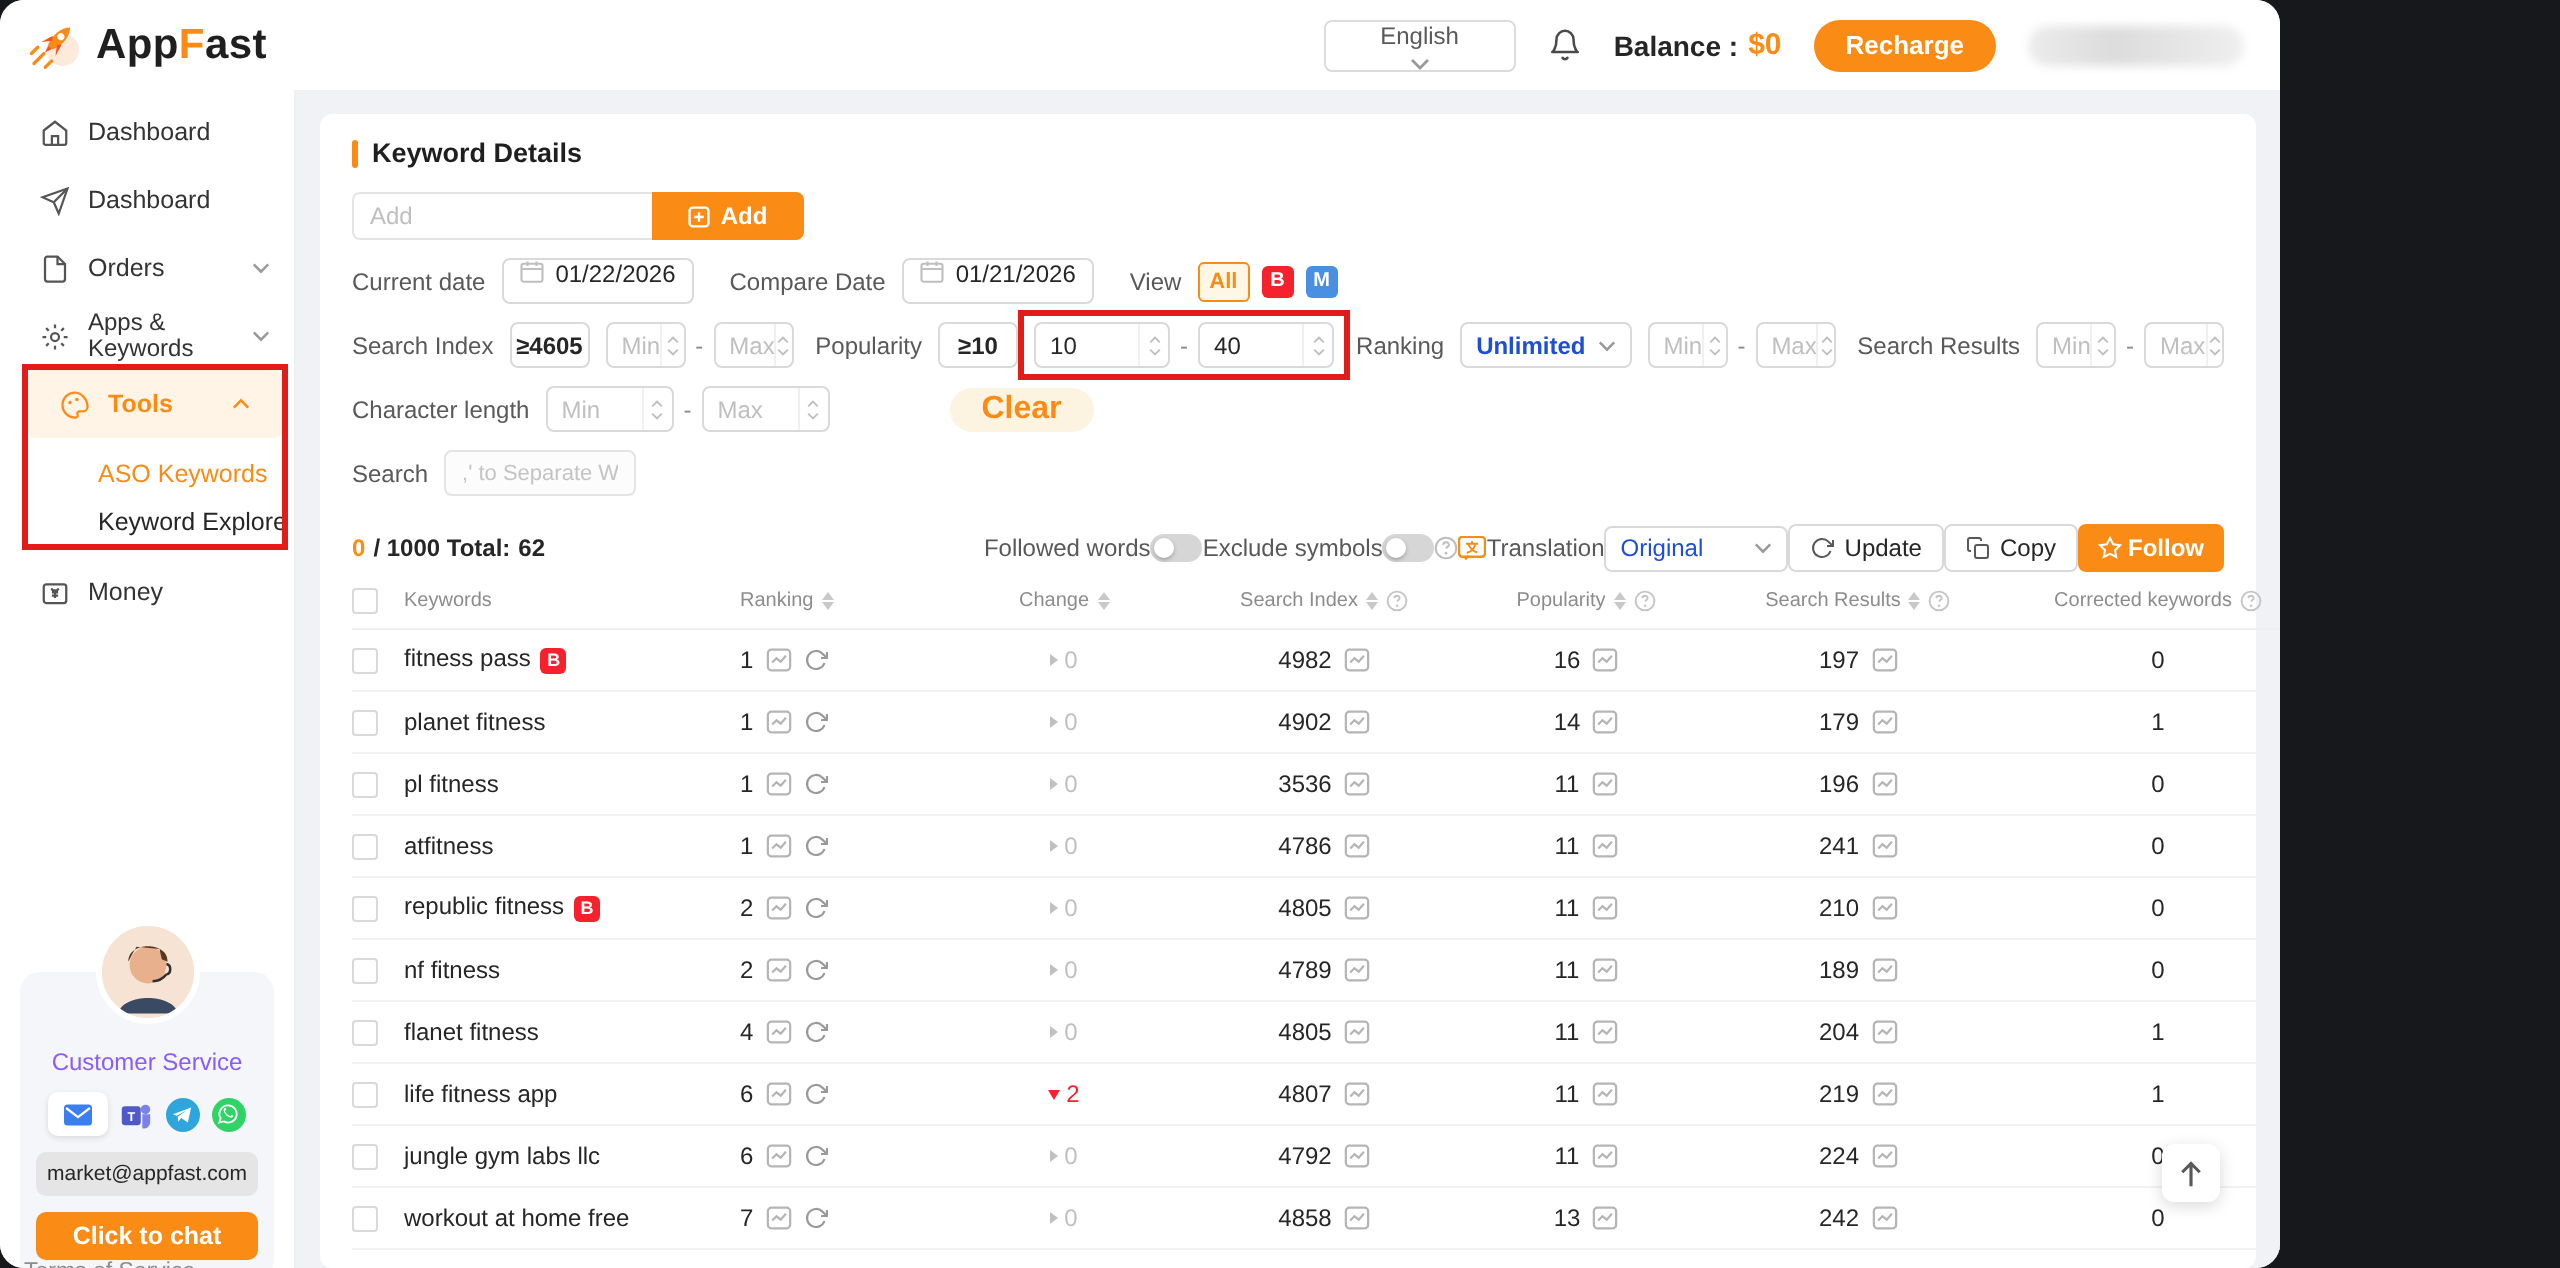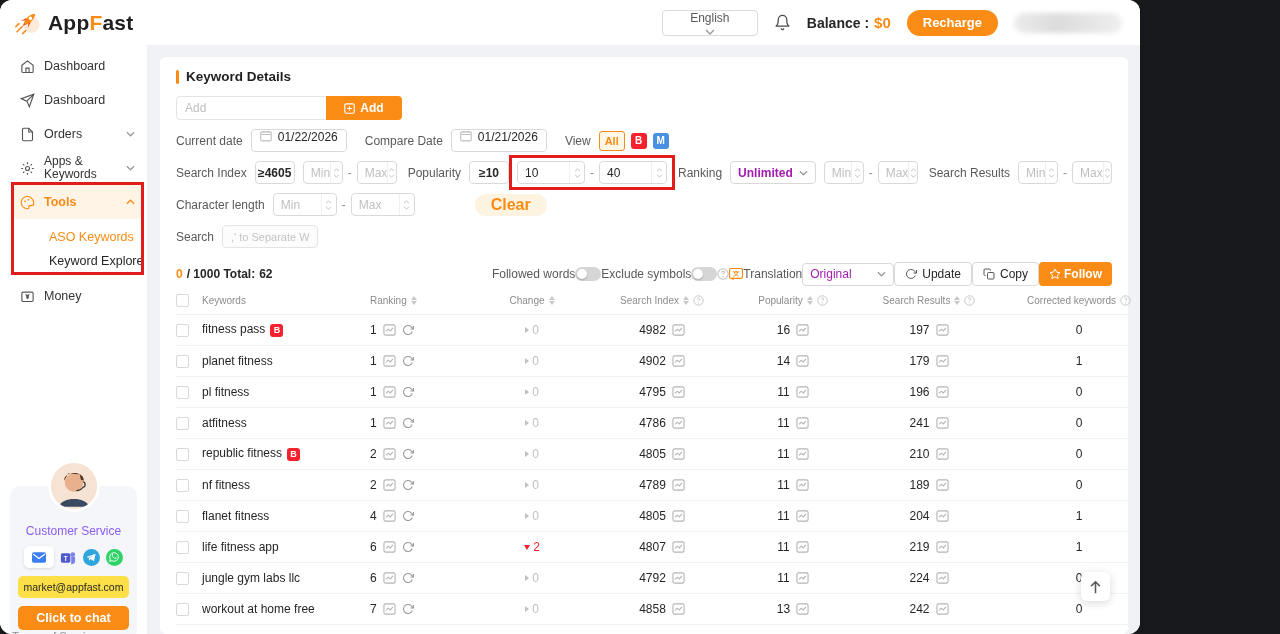--- a/index.html
+++ b/index.html
@@ -24,32 +24,32 @@
   .main{flex:1;background:#f0f2f5;padding:12px 12px 0 12px;overflow:hidden;}
   .card{background:#fff;border-radius:6px;padding:10px 16px 0 16px;height:100%;}
 
   
   .nav-item{display:flex;align-items:center;gap:9px;height:34px;padding:0 12px 0 20px;cursor:pointer;}
   .nav-item .lbl{flex:1;line-height:13px;}
   .nav-item svg{flex:none;}
   .chev{color:#9a9a9a;display:flex;}
   .tools-group{position:relative;}
   .tools-annotation{position:absolute;left:11px;right:3px;top:-3px;bottom:0;border:3px solid #e21b1b;pointer-events:none;z-index:5;}
-  .nav-item.active{margin:0 6px 0 14px;padding:0 6px;background:#fff4e6;border-radius:4px;color:#fa8c16;font-weight:600;}
+  .nav-item.active{margin:0 6px 0 14px;padding:0 16px;background:#fff4e6;border-radius:4px;color:#fa8c16;font-weight:600;}
   .submenu{padding:6px 0 2px 0;}
   .sub-item{padding:5px 0 5px 49px;cursor:pointer;color:#262626;}
   .sub-item.active{color:#fa8c16;}
 
   .cs-card{position:absolute;left:10px;right:10px;top:441px;background:#f4f6fa;border-radius:10px;padding:38px 8px 10px 8px;text-align:center;}
   .cs-avatar{position:absolute;top:-26px;left:50%;transform:translateX(-50%);width:52px;height:52px;border-radius:50%;overflow:hidden;background:#f7e3d4;border:3px solid #fff;}
   .cs-title{font-size:12px;color:#8b5cf6;margin-bottom:8px;}
   .cs-icons{display:flex;align-items:center;justify-content:space-between;padding:0 6px;margin-bottom:8px;}
   .cs-mail-btn{width:30px;height:22px;background:#fff;border-radius:5px;box-shadow:0 1px 3px rgba(0,0,0,.12);display:flex;align-items:center;justify-content:center;cursor:pointer;}
   .ic-circle{width:17px;height:17px;border-radius:50%;display:flex;align-items:center;justify-content:center;cursor:pointer;}
-  .cs-email{background:#fde047;border-radius:5px;height:22px;display:flex;align-items:center;justify-content:center;font-size:10.5px;color:#262626;margin-bottom:8px;}
+  .cs-email{background:#e5e5e5;border-radius:5px;height:22px;display:flex;align-items:center;justify-content:center;font-size:10.5px;color:#262626;margin-bottom:8px;}
   .btn-chat{width:100%;height:24px;border:none;border-radius:5px;background:#fa8c16;color:#fff;font-size:12.5px;font-weight:600;cursor:pointer;}
   .legal{position:absolute;left:12px;top:583px;font-size:11.5px;color:#8c8c8c;line-height:17px;}
   .legal div{cursor:pointer;}
 
   
   .card-title{display:flex;align-items:center;gap:7px;margin:2px 0 12px 0;}
   .title-bar{width:3px;height:14px;background:#fa8c16;border-radius:2px;}
   .title-text{font-size:13.5px;font-weight:700;color:#1f1f1f;}
 
   .row{display:flex;align-items:center;margin-bottom:9px;}
@@ -69,21 +69,21 @@
   .view-m{background:#4a90e2;}
 
   .thresh{height:23px;min-width:40px;border:1px solid #d9d9d9;border-radius:4px;background:#fff;display:flex;align-items:center;justify-content:center;padding:0 8px;font-size:12px;font-weight:600;color:#262626;cursor:pointer;margin-right:8px;}
   .spin{display:inline-flex;align-items:stretch;height:23px;width:64px;border:1px solid #d9d9d9;border-radius:4px;background:#fff;overflow:hidden;}
   .spin .sv{flex:1;display:flex;align-items:center;padding-left:7px;font-size:12px;color:#bfbfbf;}
   .spin .sv.filled{color:#262626;}
   .spin .arrows{width:15px;border-left:1px solid #f0f0f0;display:flex;flex-direction:column;align-items:center;justify-content:center;gap:2px;color:#bfbfbf;cursor:pointer;}
   .dash{color:#8c8c8c;margin:0 5px;font-size:12px;}
   .pop-range{position:relative;display:inline-flex;align-items:center;}
   .pop-annotation{position:absolute;inset:-6px -8px;border:3px solid #e21b1b;pointer-events:none;z-index:5;}
-  .sel{display:inline-flex;align-items:center;justify-content:space-between;height:23px;border:1px solid #d9d9d9;border-radius:4px;background:#fff;padding:0 7px;font-size:12px;font-weight:600;color:#a21caf;cursor:pointer;gap:6px;}
+  .sel{display:inline-flex;align-items:center;justify-content:space-between;height:23px;border:1px solid #d9d9d9;border-radius:4px;background:#fff;padding:0 7px;font-size:12px;font-weight:600;color:#1d4ed8;cursor:pointer;gap:6px;}
   .btn-clear{height:22px;padding:0 16px;border:none;border-radius:12px;background:#fdf3e1;color:#fa8c16;font-size:16px;font-weight:600;cursor:pointer;}
   .search-input{width:96px;height:23px;border:1px solid #e4e4e4;border-radius:4px;background:#fcfcfc;padding:0 8px;font-size:11px;color:#262626;outline:none;}
   .search-input::placeholder{color:#c4c4c4;}
 
   
   .toolbar{display:flex;align-items:center;justify-content:space-between;margin:14px 0 2px 0;}
   .count{font-size:12px;color:#262626;font-weight:600;display:flex;gap:4px;}
   .count .sel-n{color:#fa8c16;}
   .tools-right{display:flex;align-items:center;}
   .tg-label{font-size:12px;color:#595959;}
@@ -708,21 +708,21 @@
                       <rect x="1" y="1" width="13" height="12" rx="2" fill="none" stroke="#b5b5b5" stroke-width="1.3"></rect>
                       <polyline points="3.5,8.5 6,6 8.5,8 11.5,4.5" fill="none" stroke="#b5b5b5" stroke-width="1.3"></polyline>
                     </svg>
                     <svg class="icon-btn" width="12" height="12" viewBox="0 0 24 24" fill="none" stroke="#9a9a9a" stroke-width="2.2">
                       <path d="M23 4v6h-6"></path>
                       <path d="M20.5 15a9 9 0 1 1-2.1-9.4L23 10"></path>
                     </svg>
                   </span></td>
                 <td class="c-center"><span class="chg flat"><i class="tri-right"></i>0</span></td>
                 <td class="c-center"><span class="cell-flex">
-                    <span>4795</span>
+                    <span>3536</span>
                     <svg class="icon-btn" width="13" height="12" viewBox="0 0 15 14">
                       <rect x="1" y="1" width="13" height="12" rx="2" fill="none" stroke="#b5b5b5" stroke-width="1.3"></rect>
                       <polyline points="3.5,8.5 6,6 8.5,8 11.5,4.5" fill="none" stroke="#b5b5b5" stroke-width="1.3"></polyline>
                     </svg>
                   </span></td>
                 <td class="c-center"><span class="cell-flex">
                     <span>11</span>
                     <svg class="icon-btn" width="13" height="12" viewBox="0 0 15 14">
                       <rect x="1" y="1" width="13" height="12" rx="2" fill="none" stroke="#b5b5b5" stroke-width="1.3"></rect>
                       <polyline points="3.5,8.5 6,6 8.5,8 11.5,4.5" fill="none" stroke="#b5b5b5" stroke-width="1.3"></polyline>

